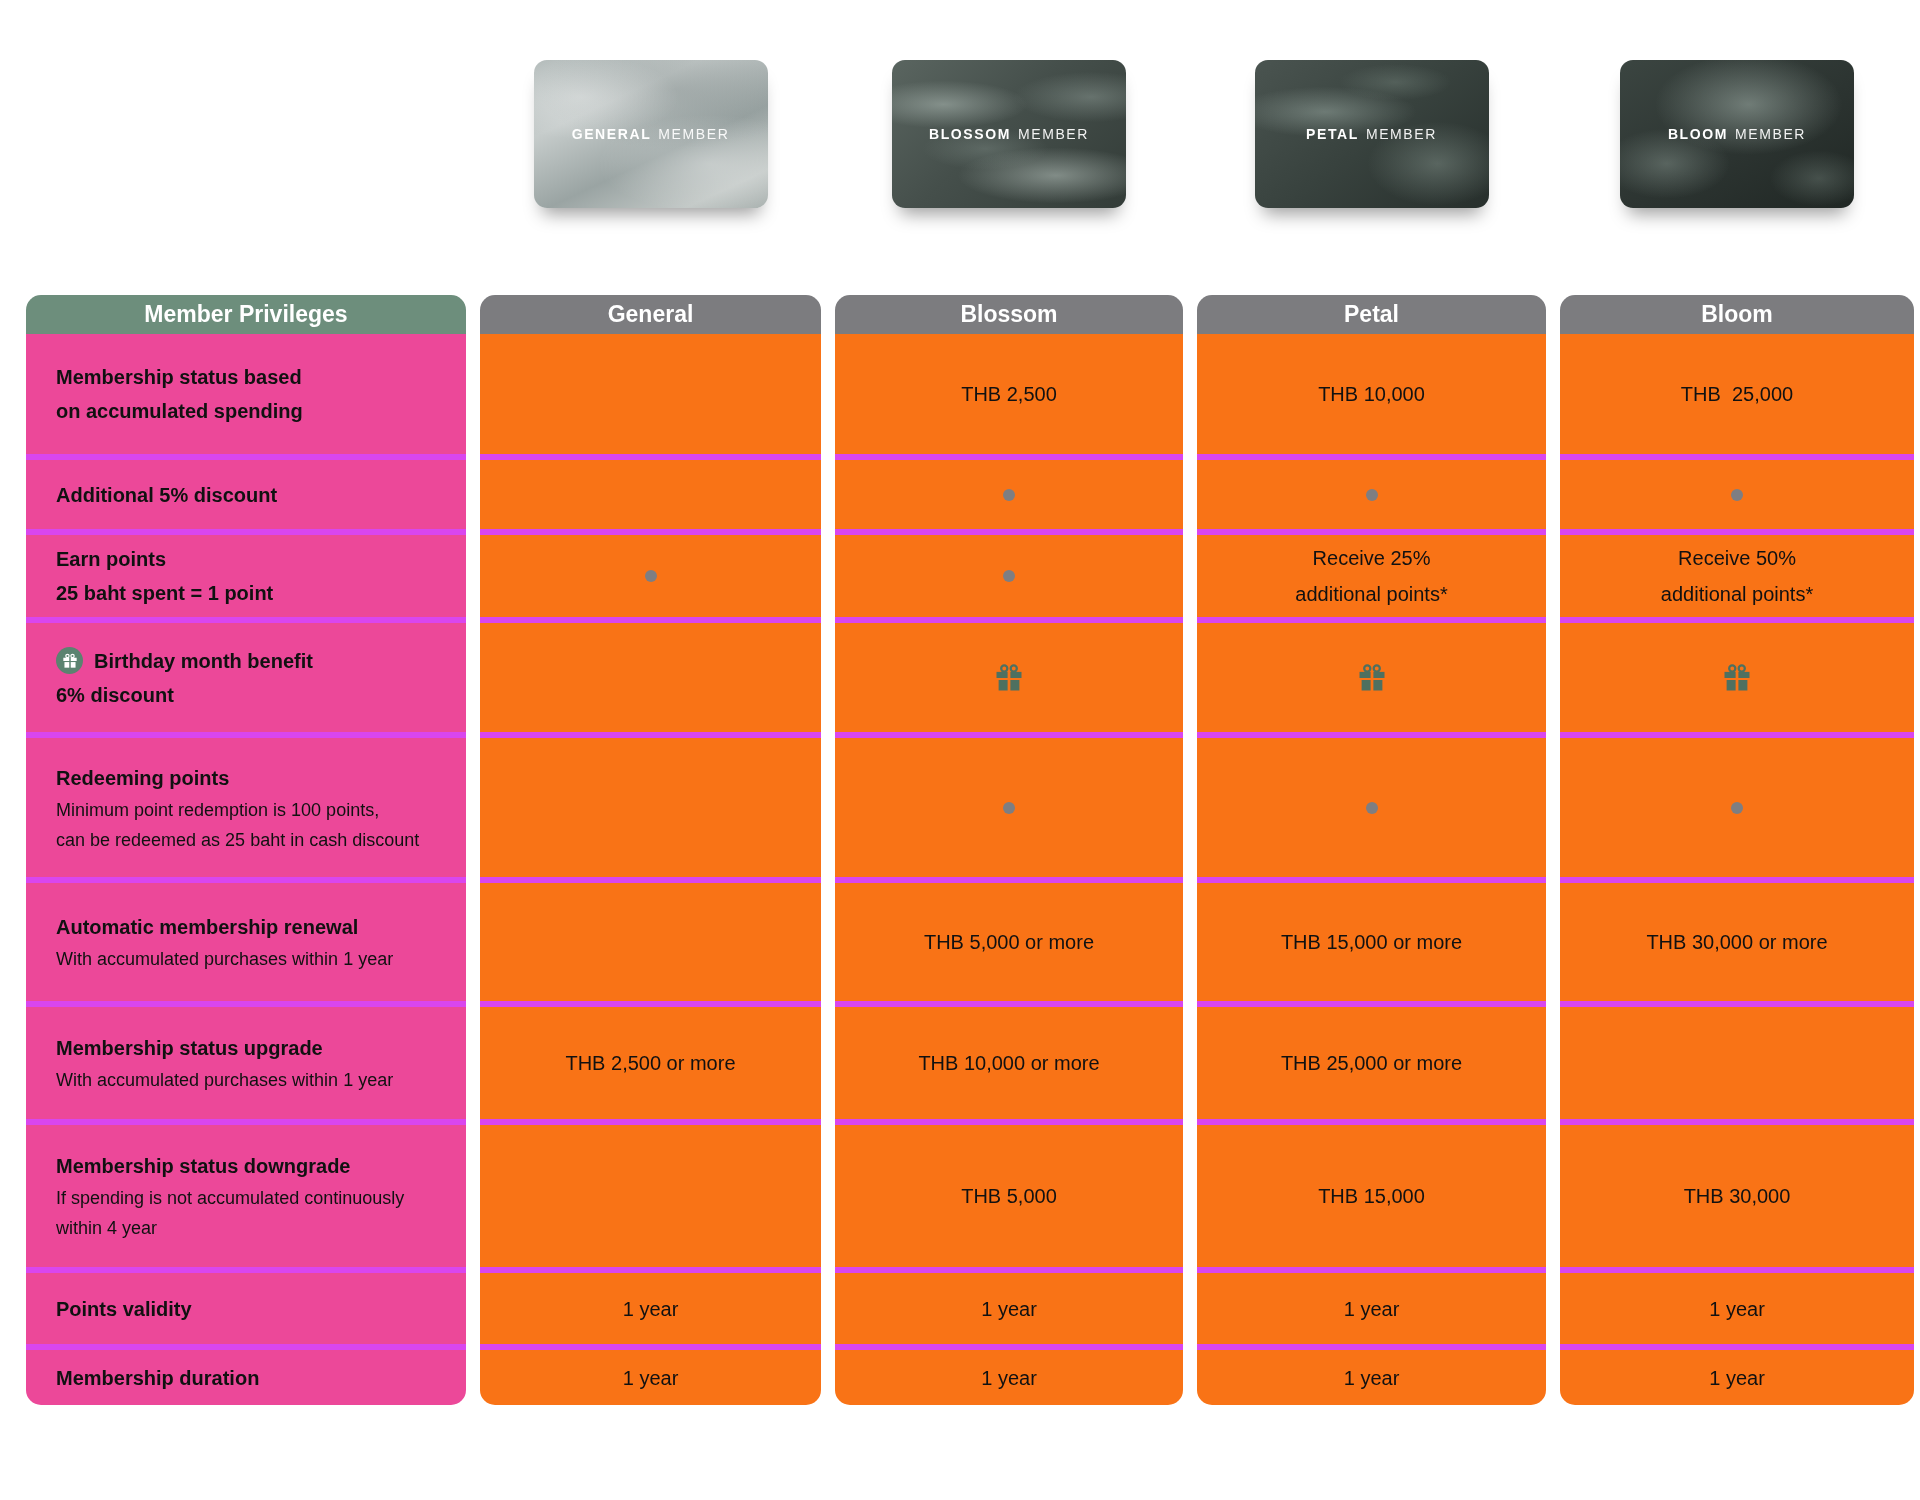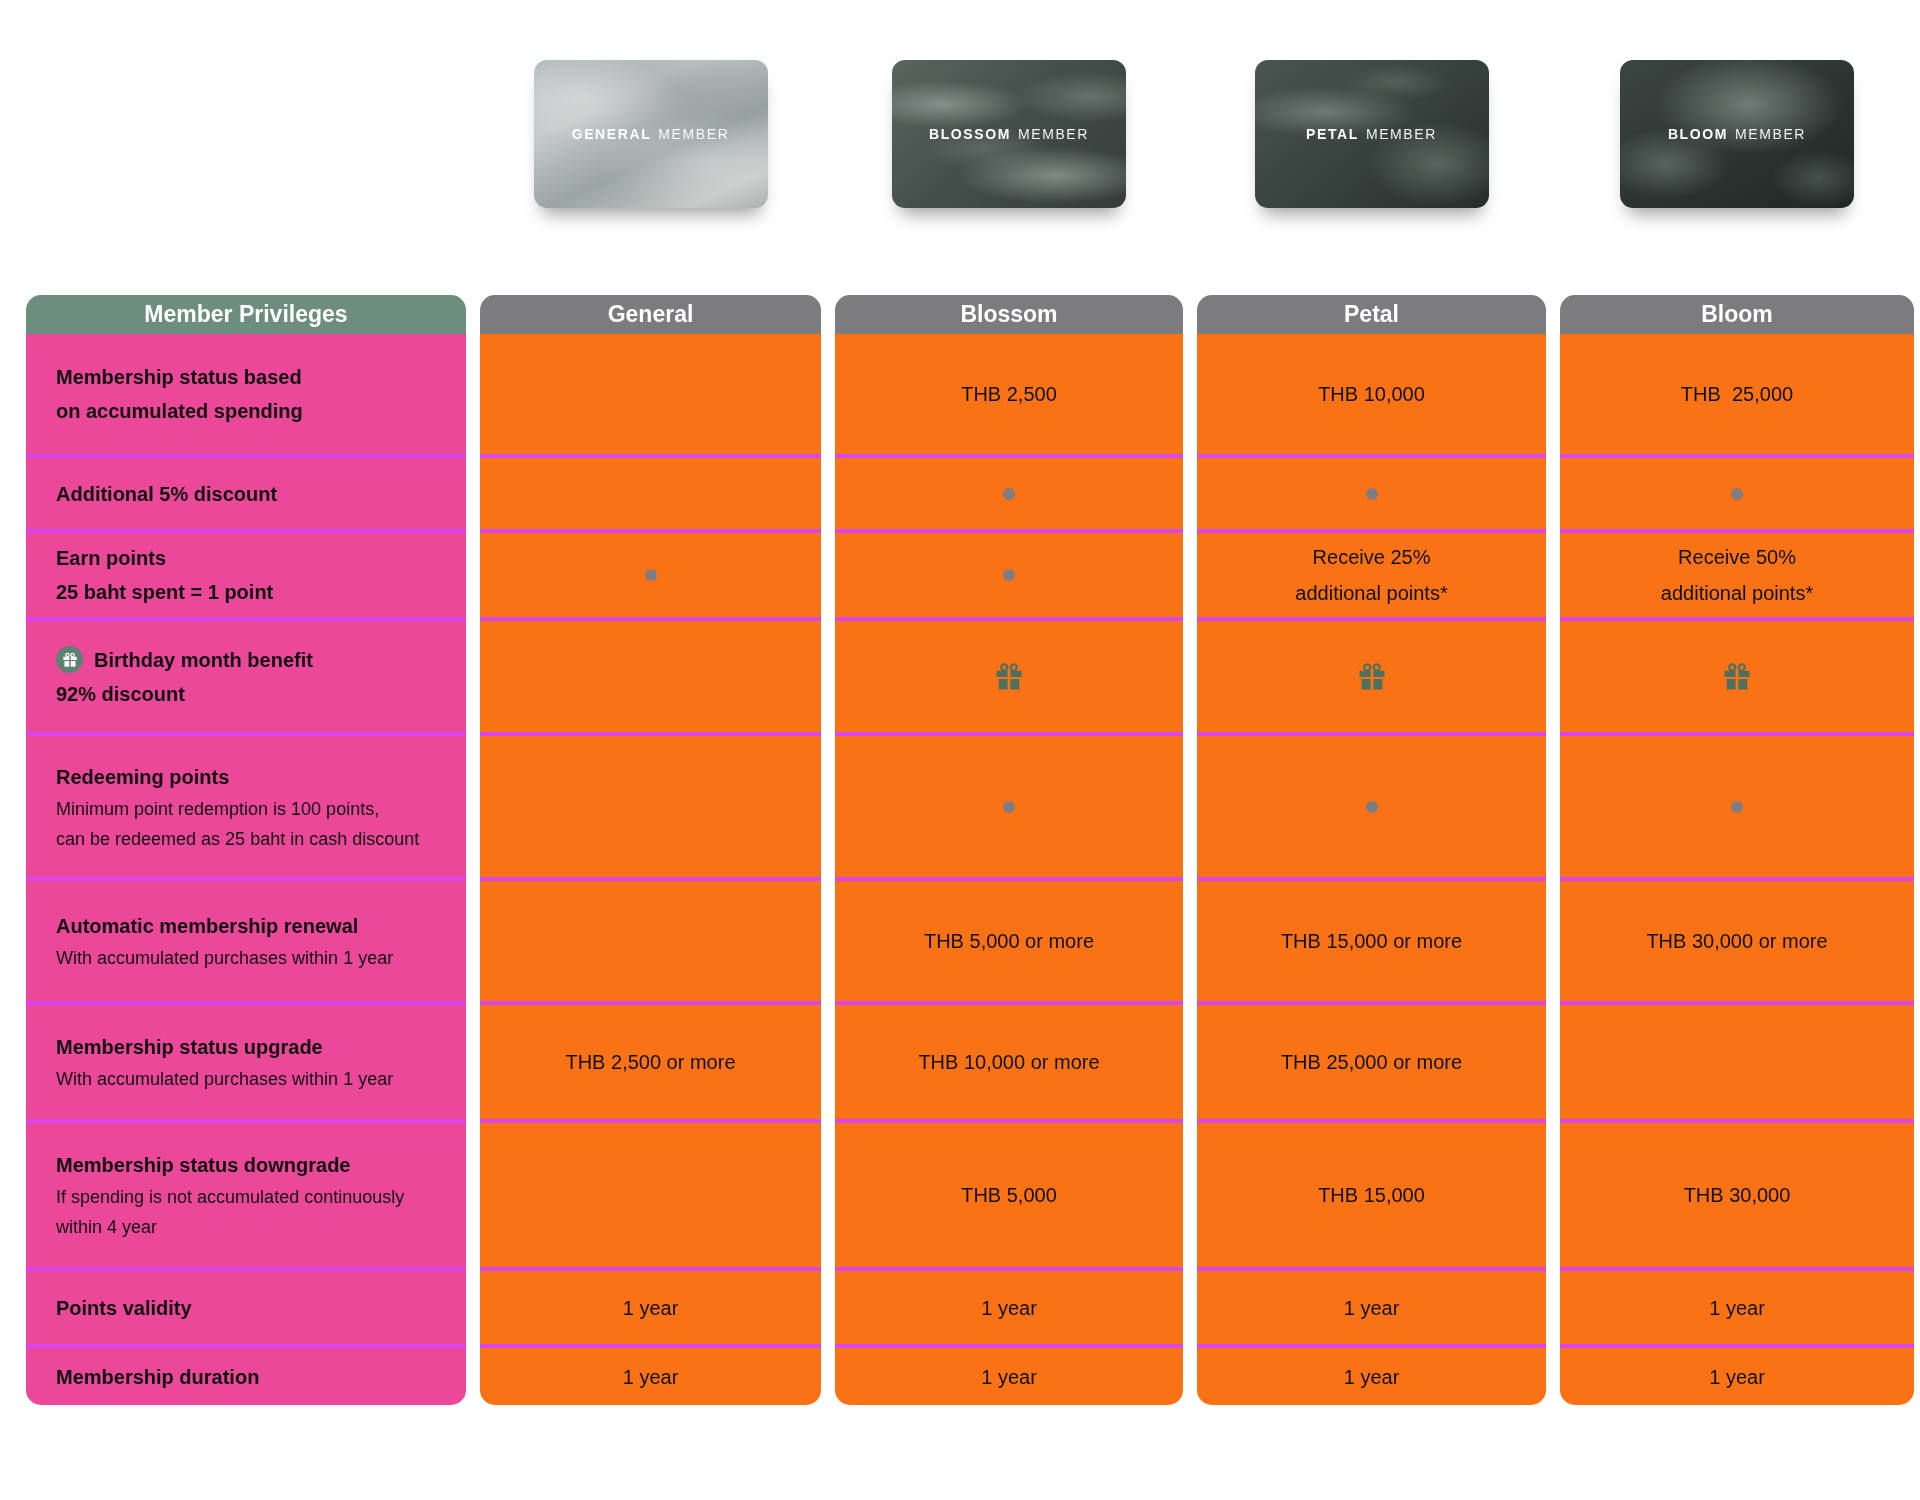--- a/index.html
+++ b/index.html
@@ -61,21 +61,21 @@
   
   .table{margin-top:87px;}
   .col{display:flex;flex-direction:column;}
   .cell{box-sizing:border-box;display:flex;flex-direction:column;justify-content:center;}
   .col-priv .cell{background:#ec4899;align-items:flex-start;padding:0 26px 0 30px;}
   .col-tier .cell{background:#f97316;align-items:center;text-align:center;}
   .cell.head{height:39px;border-radius:15px 15px 0 0;align-items:center;justify-content:center;padding:0;
     color:#fff;font-weight:700;font-size:23px;}
   .col-priv .cell.head{background:#6d8e7c;}
   .col-tier .cell.head{background:#7c7c7f;}
-  .cell.sep{border-top:4px solid #d946ef;}
+  .cell.sep{border-top:6px solid #d946ef;}
   .cell:last-child{border-radius:0 0 15px 15px;}
   .r1{height:120px}.r2{height:75px}.r3{height:88px}.r4{height:115px}.r5{height:145px}
   .r6{height:124px}.r7{height:118px}.r8{height:148px}.r9{height:77px}.r10{height:61px}
   .title{font-weight:700;font-size:20px;line-height:34px;}
   .sub{font-weight:400;font-size:18px;line-height:30px;}
   .vline{font-size:20px;line-height:36px;white-space:pre-wrap;}
   .title.with-icon{display:flex;align-items:center;gap:11px;}
   .dot{width:12px;height:12px;border-radius:50%;background:#7e7e82;display:inline-block;}
   .gift-cell{width:30px;height:30px;color:#4e7060;}
   .bicon{width:27px;height:27px;border-radius:50%;background:#5b8370;
@@ -139,21 +139,21 @@
     </div>
     <div class="cell sep r4">
       <div class="title with-icon">
         <span class="bicon">
             <svg viewBox="0 0 24 24">
               <use href="#gift-shape"></use>
             </svg>
           </span>
         <span>Birthday month benefit</span>
       </div>
-      <div class="title">92% discount</div>
+      <div class="title">6% discount</div>
     </div>
     <div class="cell sep r5">
       <div class="title">Redeeming points</div>
       <div class="sub">Minimum point redemption is 100 points,</div>
       <div class="sub">can be redeemed as 25 baht in cash discount</div>
     </div>
     <div class="cell sep r6">
       <div class="title">Automatic membership renewal</div>
       <div class="sub">With accumulated purchases within 1 year</div>
     </div>

